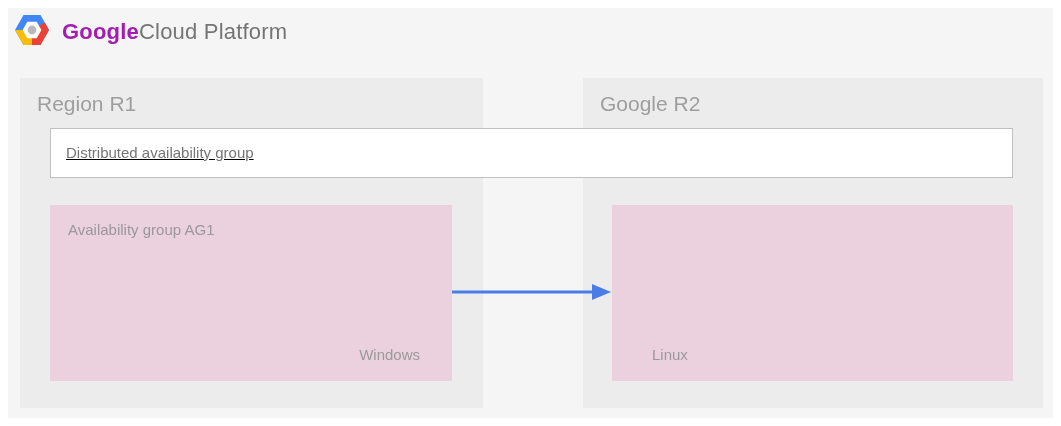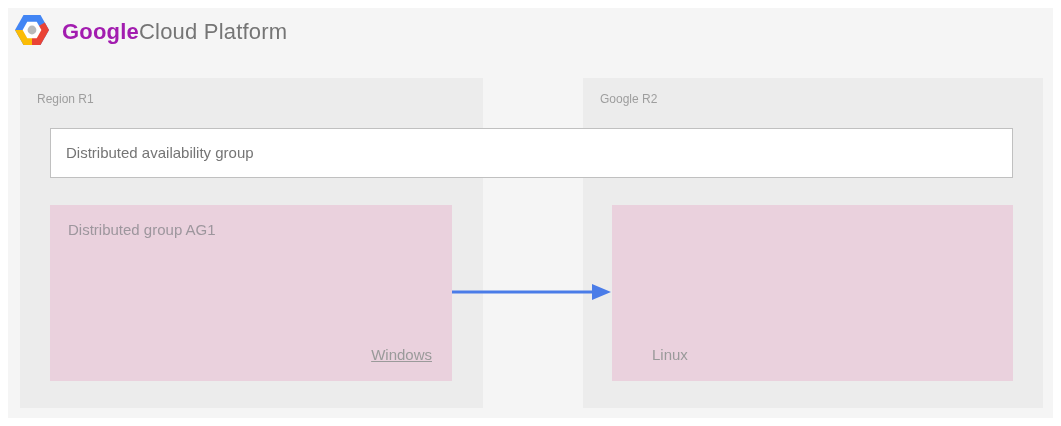--- a/index.html
+++ b/index.html
@@ -43,31 +43,32 @@
     position: absolute;
     top: 78px;
     height: 330px;
     background: #ececec;
   }
   .region.r1 { left: 20px;  width: 463px; }
   .region.r2 { left: 583px; width: 460px; }
   .region-label {
     position: absolute;
     top: 14px; left: 17px;
-    font-size: 12px;
+    font-size: 21px;
     color: #9e9e9e;
   }
   
   .dag-box {
     position: absolute;
     left: 50px; top: 128px;
     width: 963px; height: 50px;
     background: #ffffff;
     border: 1px solid #c0c0c0;
     z-index: 3;
+    text-decoration: underline;
   }
   .dag-label {
     display: block;
     line-height: 48px;
     padding-left: 15px;
     font-size: 15px;
     color: #757575;
   }
   
   .ag-box {
@@ -84,21 +85,21 @@
     top: 16px; left: 18px;
     font-size: 15px;
     color: #9d969d;
   }
   .os-label {
     position: absolute;
     bottom: 18px;
     font-size: 15px;
     color: #9a9a9a;
   }
-  .ag1 .os-label { right: 20px; text-decoration: underline; }
+  .ag1 .os-label { right: 32px; }
   .ag2 .os-label { left: 40px; }
   
   .arrow-wrap {
     position: absolute;
     left: 452px; top: 282px;
     width: 160px; height: 20px;
     z-index: 4;
   }
 </style>
 </head>
@@ -126,21 +127,21 @@
 
   <div class="region r2">
     <span class="region-label">Google R2</span>
   </div>
 
   <div class="dag-box">
     <span class="dag-label">Distributed availability group</span>
   </div>
 
   <div class="ag-box ag1">
-    <span class="ag-label">Distributed group AG1</span>
+    <span class="ag-label">Availability group AG1</span>
     <span class="os-label">Windows</span>
   </div>
 
   <div class="ag-box ag2">
     <span class="os-label">Linux</span>
   </div>
 
   <div class="arrow-wrap">
     <svg width="160" height="20" viewBox="0 0 160 20">
       <line x1="0" y1="10" x2="143" y2="10" stroke="#4a7ce8" stroke-width="3"></line>

